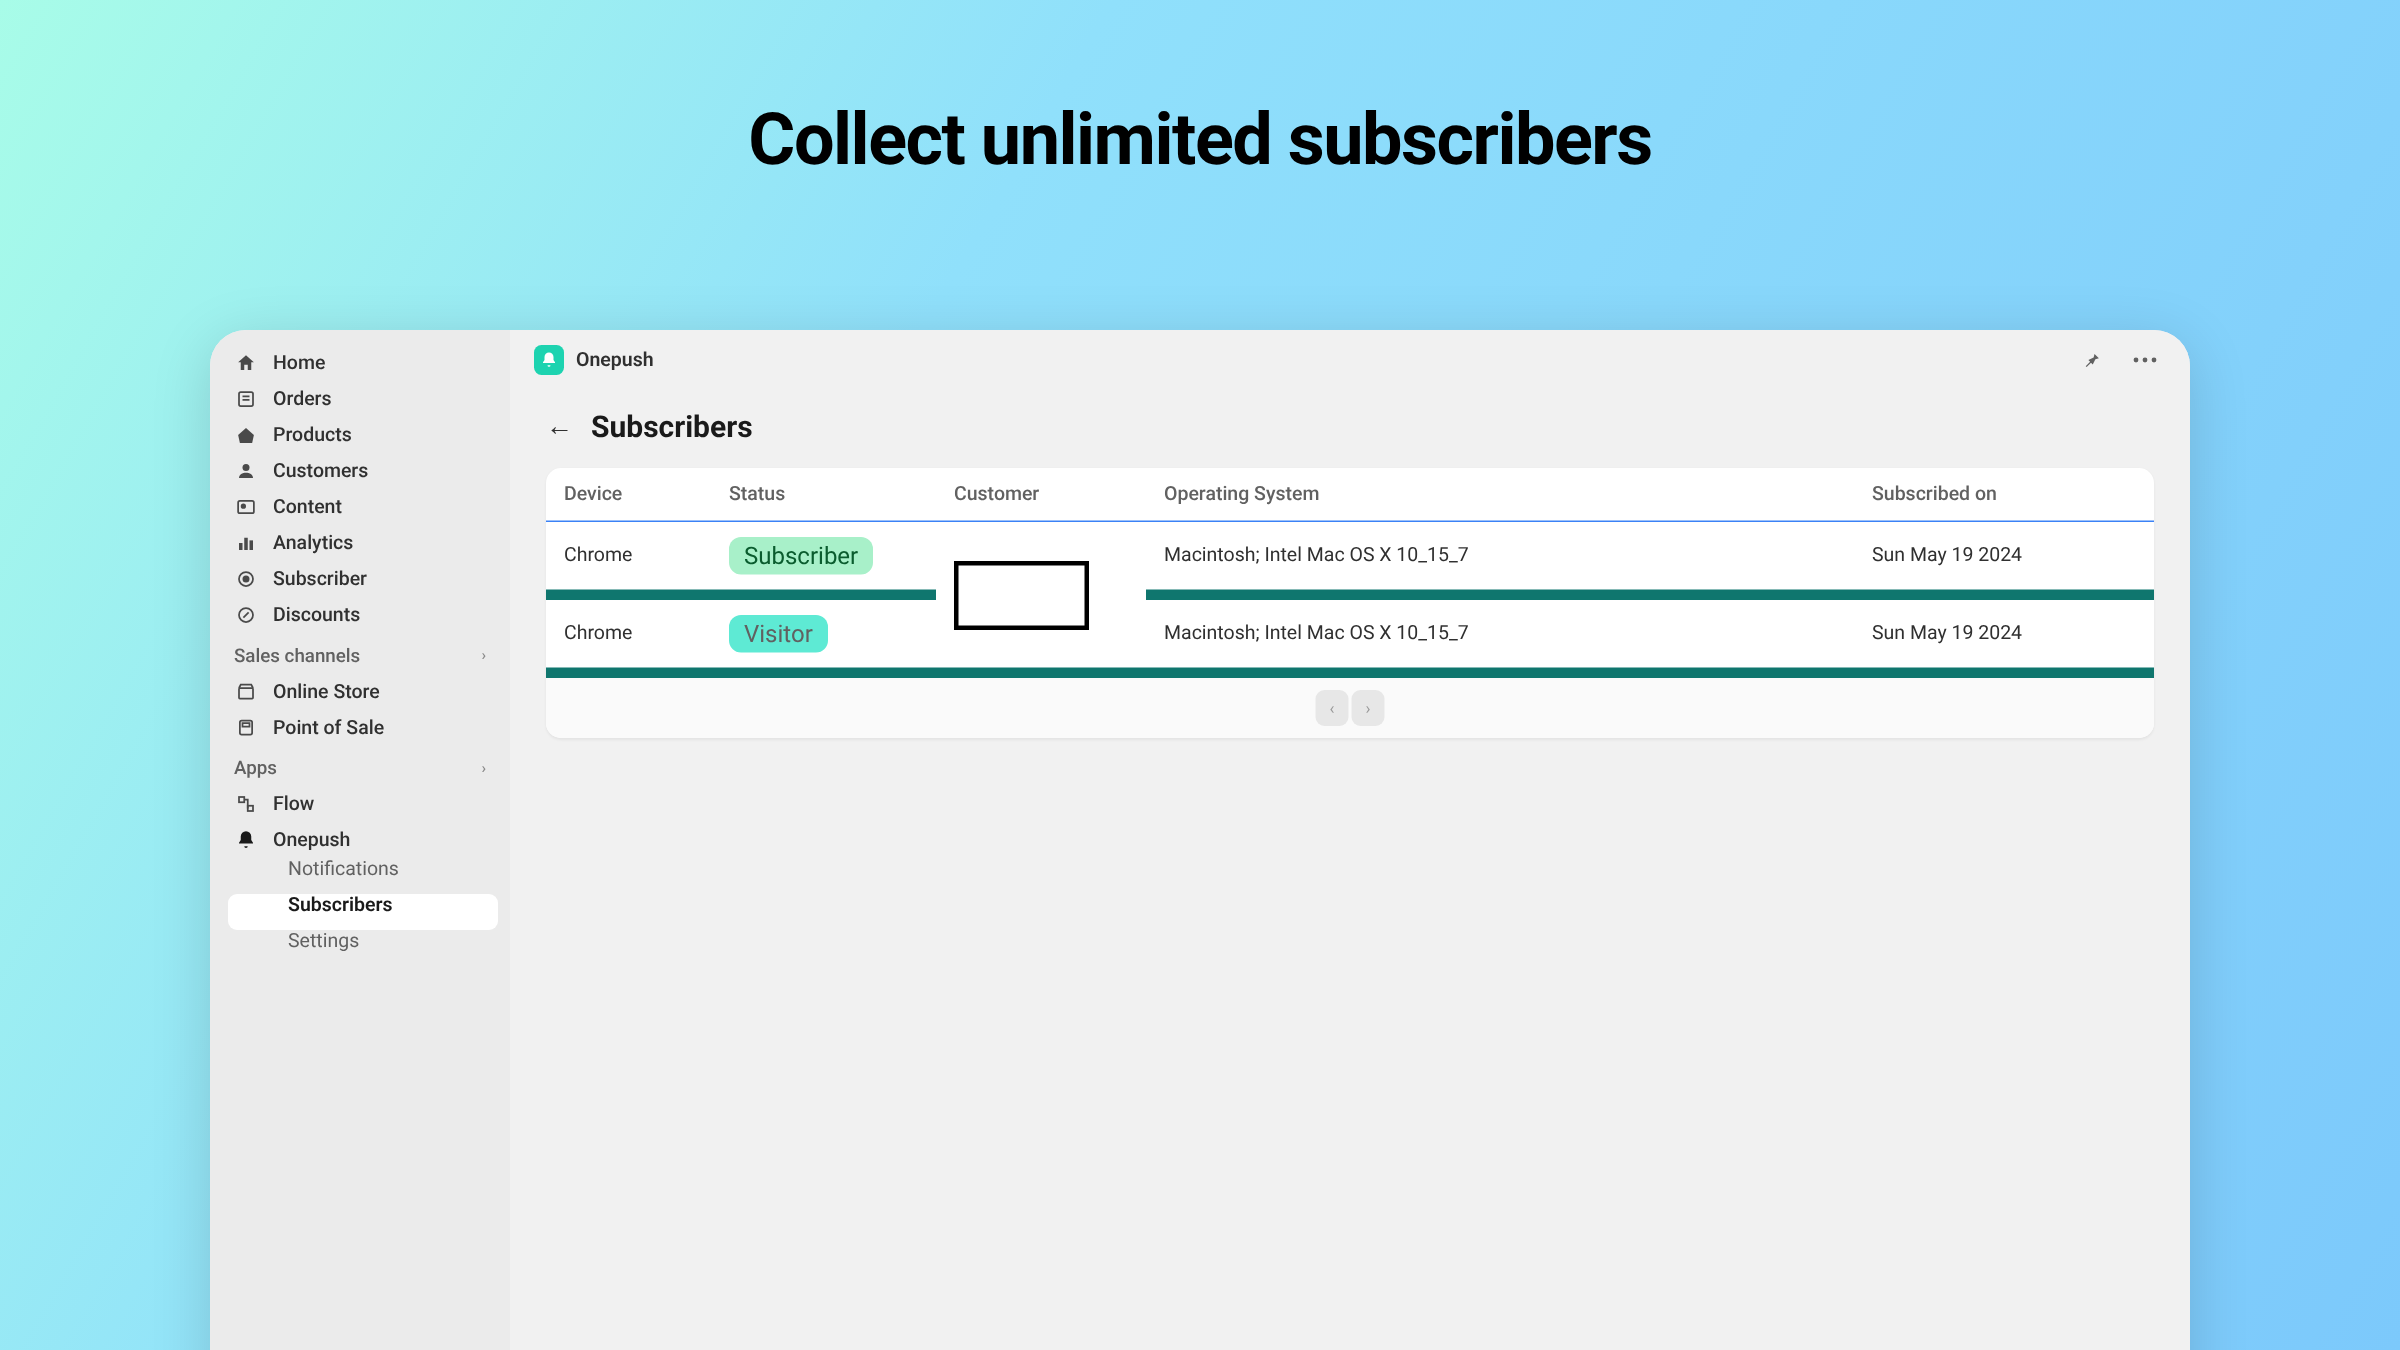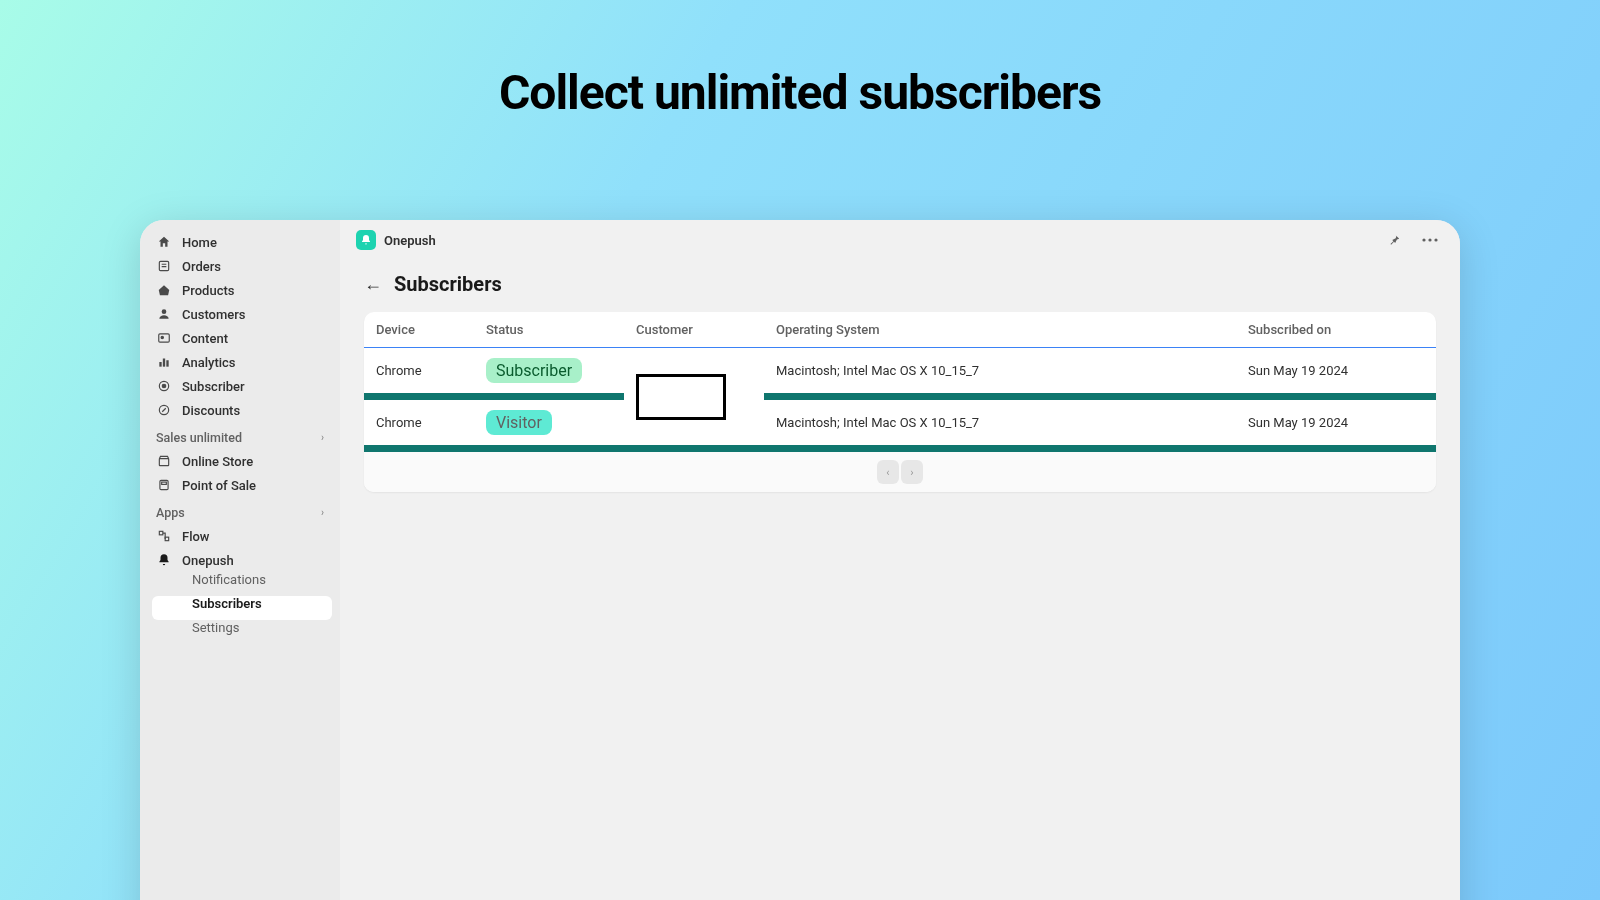--- a/index.html
+++ b/index.html
@@ -198,21 +198,21 @@
             <svg width="14" height="14" viewBox="0 0 24 24" fill="none" stroke="#4a4a4a" stroke-width="2">
               <circle cx="12" cy="12" r="8"></circle>
               <path d="M9 15l6-6"></path>
             </svg>
           </span>
         <span>Discounts</span>
       </div>
     </div>
 
     <div class="section-header">
-      <span>Sales unlimited</span>
+      <span>Sales channels</span>
       <span class="chev">›</span>
     </div>
     <div class="nav-item">
       <span class="icon">
           <svg width="14" height="14" viewBox="0 0 24 24" fill="none" stroke="#4a4a4a" stroke-width="2">
             <rect x="4" y="8" width="16" height="12" rx="1"></rect>
             <path d="M4 8l2-4h12l2 4"></path>
           </svg>
         </span>
       <span>Online Store</span>

